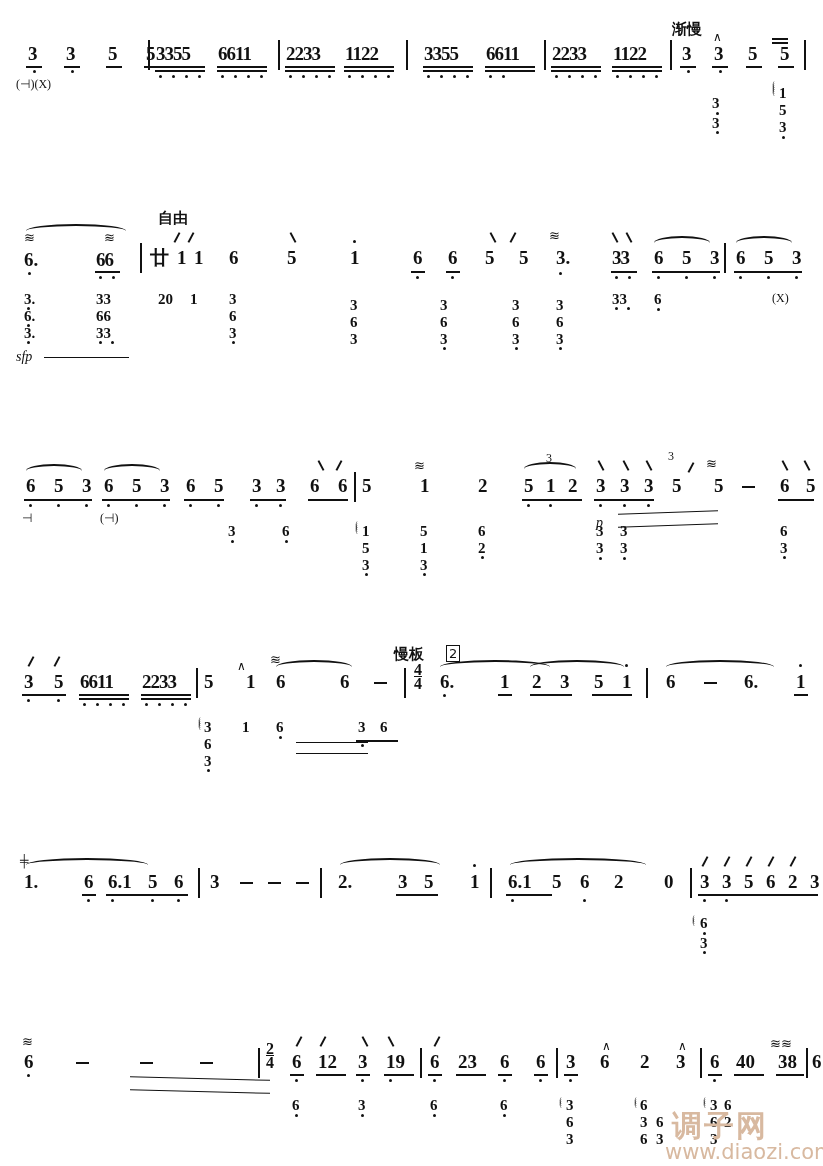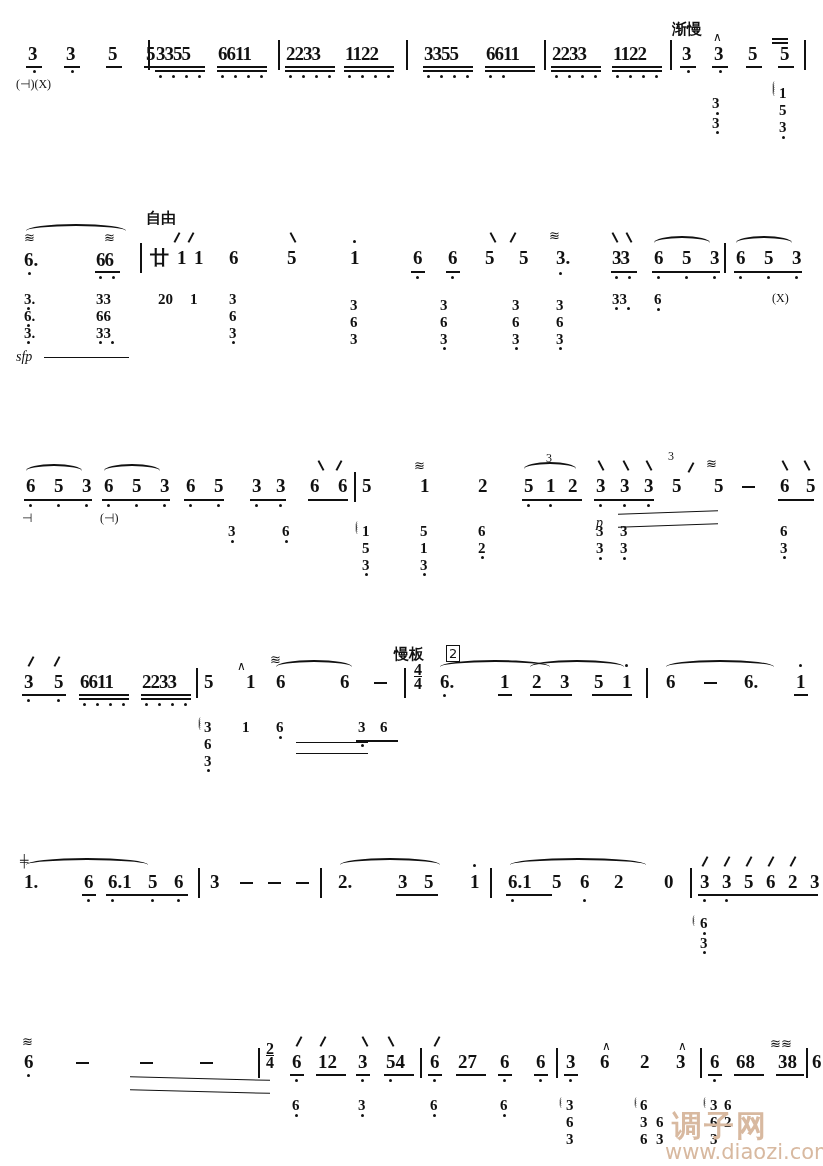--- a/index.html
+++ b/index.html
@@ -158,21 +158,21 @@
   <div class="dot" style="left:716px;top:112px;"></div>
   <div class="t sm" style="left:712px;top:116px;">3</div>
   <div class="dot" style="left:716px;top:131px;"></div>
   <div class="t sm" style="left:779px;top:86px;">1</div>
   <div class="t sm" style="left:779px;top:103px;">5</div>
   <div class="t sm" style="left:779px;top:120px;">3</div>
   <div class="dot" style="left:782px;top:136px;"></div>
   <div class="arp" style="left:770px;top:82px;height:60px;">﹙﹙﹙﹙﹙</div>
   <div class="bar" style="left:804px;top:40px;height:30px;"></div>
 
-  <div class="t cn" style="left:146px;top:211px;">自由</div>
+  <div class="t cn" style="left:158px;top:211px;">自由</div>
 
   <div class="slur" style="left:26px;top:224px;width:100px;"></div>
   <div class="wv" style="left:24px;top:230px;">≋</div>
   <div class="wv" style="left:104px;top:230px;">≋</div>
 
   <div class="t n" style="left:24px;top:250px;">6.</div>
   <div class="dot" style="left:28px;top:272px;"></div>
   <div class="t nb" style="left:96px;top:250px;">66</div>
   <div class="ul" style="left:95px;top:271px;width:25px;"></div>
   <div class="dot" style="left:99px;top:276px;"></div>
@@ -543,33 +543,33 @@
   <div class="t n" style="left:318px;top:1052px;">12</div>
   <div class="sl" style="left:298px;top:1036px;"></div>
   <div class="sl" style="left:322px;top:1036px;"></div>
   <div class="ul" style="left:290px;top:1074px;width:14px;"></div>
   <div class="ul" style="left:316px;top:1074px;width:30px;"></div>
   <div class="dot" style="left:295px;top:1079px;"></div>
   <div class="t sm" style="left:292px;top:1098px;">6</div>
   <div class="dot" style="left:295px;top:1114px;"></div>
 
   <div class="t n" style="left:358px;top:1052px;">3</div>
-  <div class="t n" style="left:386px;top:1052px;">54</div>
+  <div class="t n" style="left:386px;top:1052px;">19</div>
   <div class="sl2" style="left:364px;top:1036px;"></div>
   <div class="sl2" style="left:390px;top:1036px;"></div>
   <div class="ul" style="left:356px;top:1074px;width:14px;"></div>
   <div class="ul" style="left:384px;top:1074px;width:30px;"></div>
   <div class="dot" style="left:361px;top:1079px;"></div>
   <div class="dot" style="left:389px;top:1079px;"></div>
   <div class="t sm" style="left:358px;top:1098px;">3</div>
   <div class="dot" style="left:361px;top:1114px;"></div>
 
   <div class="bar" style="left:420px;top:1048px;height:30px;"></div>
   <div class="t n" style="left:430px;top:1052px;">6</div>
-  <div class="t n" style="left:458px;top:1052px;">27</div>
+  <div class="t n" style="left:458px;top:1052px;">23</div>
   <div class="sl" style="left:436px;top:1036px;"></div>
   <div class="ul" style="left:428px;top:1074px;width:14px;"></div>
   <div class="ul" style="left:456px;top:1074px;width:30px;"></div>
   <div class="dot" style="left:433px;top:1079px;"></div>
   <div class="t sm" style="left:430px;top:1098px;">6</div>
   <div class="dot" style="left:433px;top:1114px;"></div>
 
   <div class="t n" style="left:500px;top:1052px;">6</div>
   <div class="t n" style="left:536px;top:1052px;">6</div>
   <div class="ul" style="left:498px;top:1074px;width:14px;"></div>
@@ -595,21 +595,21 @@
   <div class="t xs" style="left:678px;top:1040px;">∧</div>
   <div class="t sm" style="left:640px;top:1098px;">6</div>
   <div class="t sm" style="left:640px;top:1115px;">3</div>
   <div class="t sm" style="left:640px;top:1132px;">6</div>
   <div class="t sm" style="left:656px;top:1115px;">6</div>
   <div class="t sm" style="left:656px;top:1132px;">3</div>
   <div class="arp" style="left:632px;top:1094px;height:50px;">﹙﹙﹙</div>
 
   <div class="bar" style="left:700px;top:1048px;height:30px;"></div>
   <div class="t n" style="left:710px;top:1052px;">6</div>
-  <div class="t n" style="left:736px;top:1052px;">68</div>
+  <div class="t n" style="left:736px;top:1052px;">40</div>
   <div class="t n" style="left:778px;top:1052px;">38</div>
   <div class="t n" style="left:812px;top:1052px;">6</div>
   <div class="wv" style="left:770px;top:1036px;">≋≋</div>
   <div class="ul" style="left:708px;top:1074px;width:14px;"></div>
   <div class="ul" style="left:734px;top:1074px;width:30px;"></div>
   <div class="ul" style="left:776px;top:1074px;width:28px;"></div>
   <div class="dot" style="left:713px;top:1079px;"></div>
   <div class="t sm" style="left:710px;top:1098px;">3</div>
   <div class="t sm" style="left:724px;top:1098px;">6</div>
   <div class="t sm" style="left:710px;top:1115px;">6</div>

